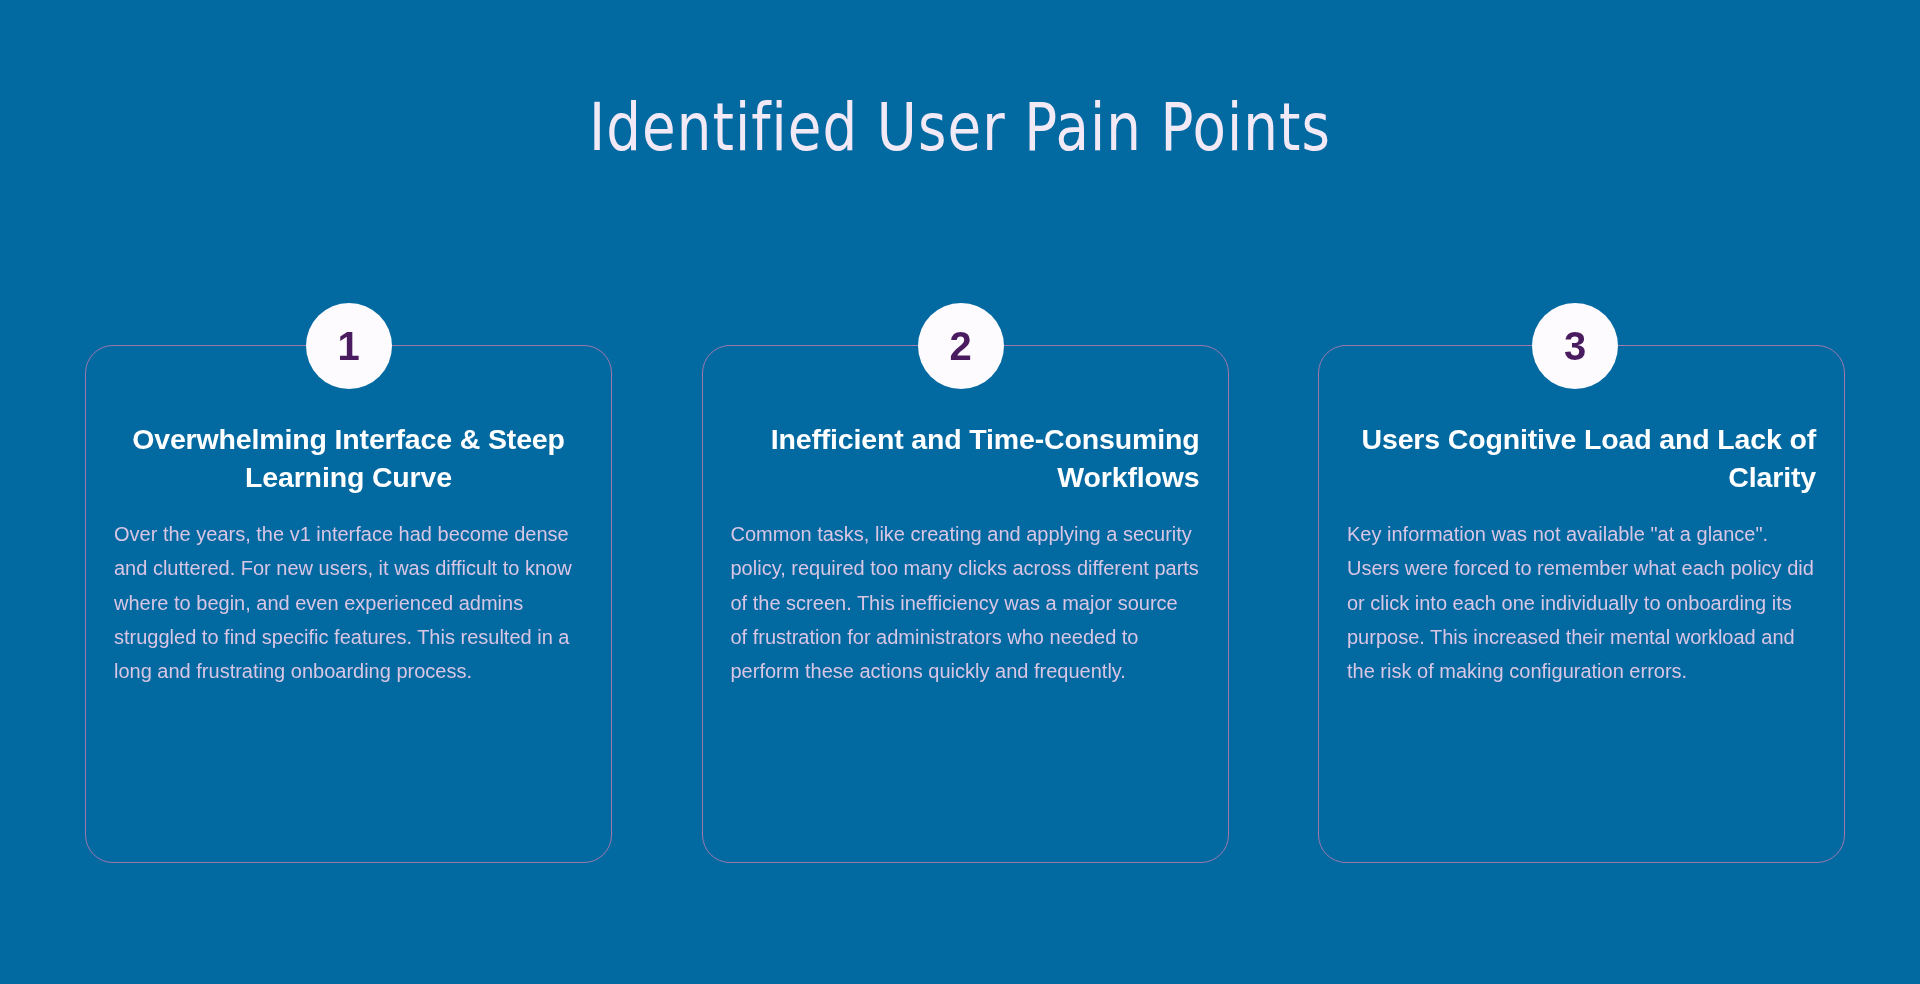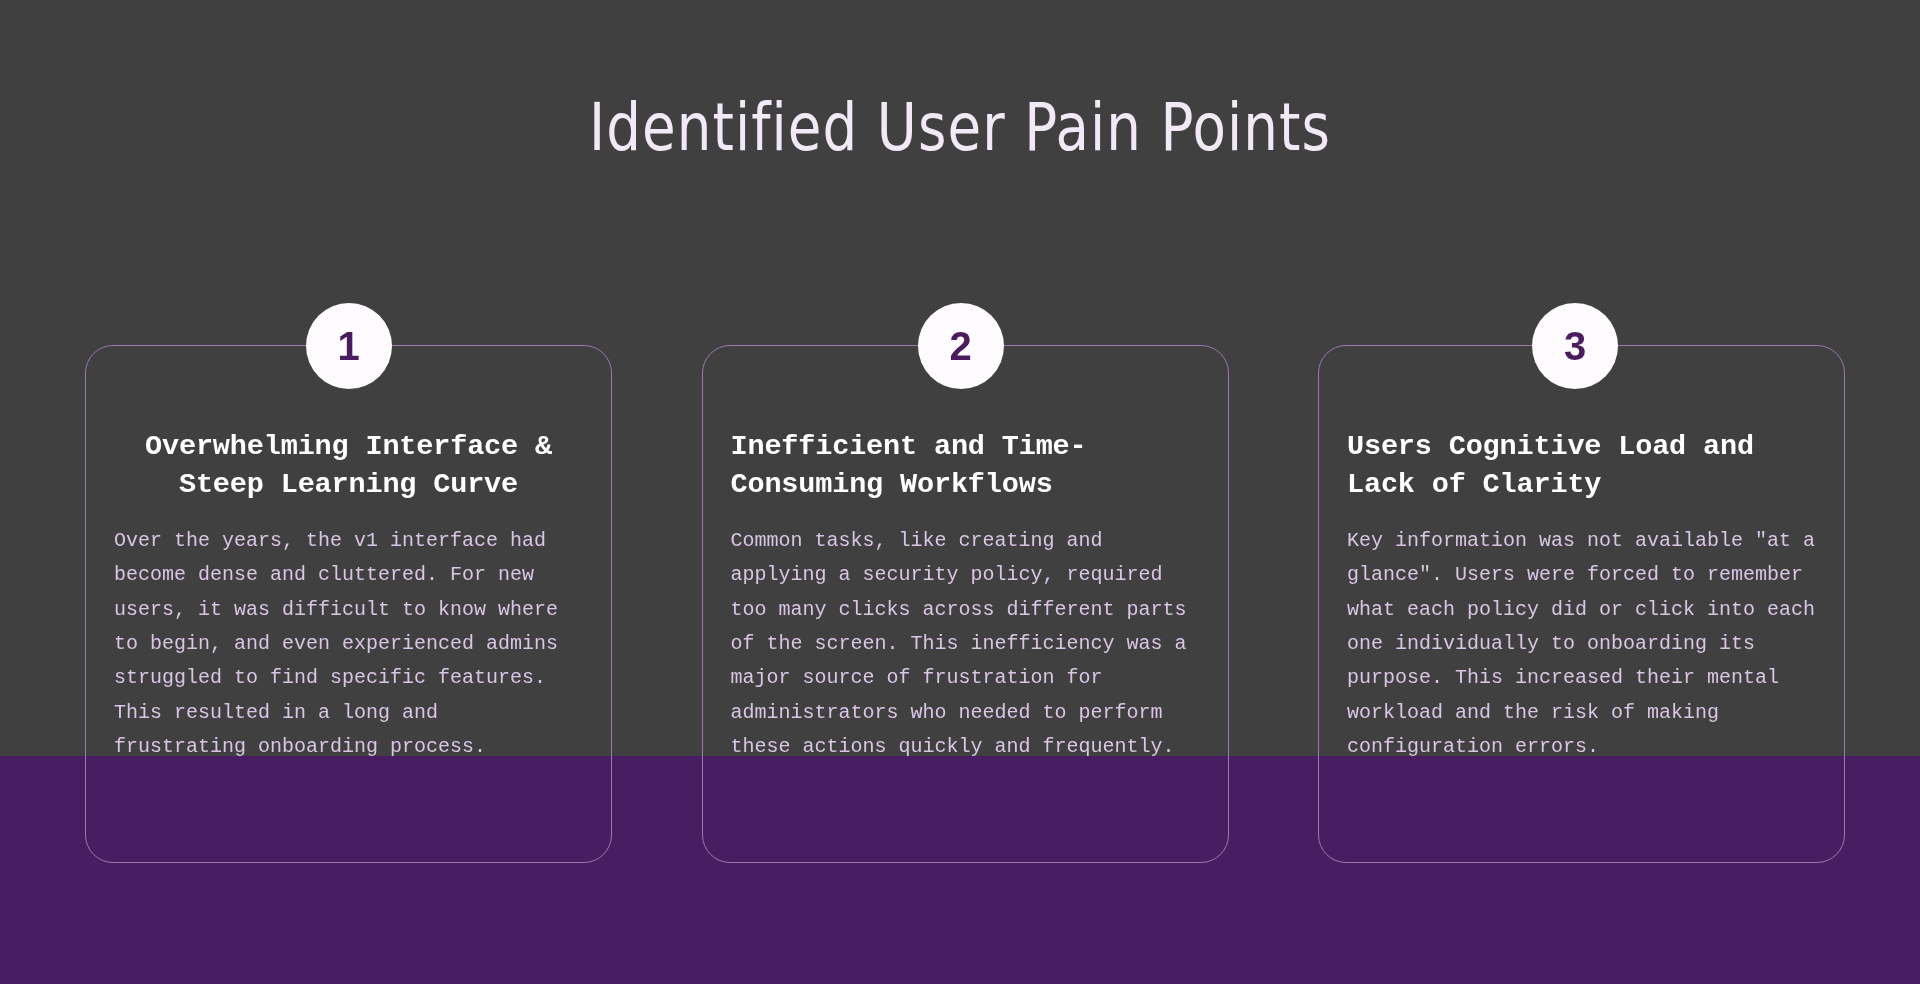--- a/index.html
+++ b/index.html
@@ -12,22 +12,22 @@
 
   body {
     background: #4a1d63;
     font-family: "Liberation Sans", sans-serif;
     -webkit-font-smoothing: antialiased;
   }
 
   .slide {
     position: relative;
     width: 1920px;
-    height: 756px;
-    background: #404040;
+    height: 984px;
+    background: #0369a1;
   }
 
   
   .slide-title {
     position: absolute;
     top: 92px;
     left: 0;
     width: 1920px;
     text-align: center;
     color: #f2e9f6;
@@ -77,38 +77,37 @@
     font-family: "Liberation Sans", sans-serif;
   }
 
   
   .card-1 .card-badge { left: 50%; margin-left: -43px; }
   .card-2 .card-badge { left: 215px; }
   .card-3 .card-badge { left: 213px; }
 
   .card-body-wrap {
     position: absolute;
-    top: 82px;
+    top: 75px;
     left: 28px;
     right: 28px;
-    font-family: Liberation Mono, monospace;
   }
 
   .card-title {
     color: #ffffff;
     font-size: 28.5px;
     font-weight: 700;
     line-height: 1.33;
     letter-spacing: -0.15px;
     margin-bottom: 20px;
   }
 
   .card-1 .card-title { text-align: center; }
   .card-2 .card-title,
-  .card-3 .card-title { text-align: left; }
+  .card-3 .card-title { text-align: right; }
 
   .card-text {
     color: #d9c6e4;
     font-size: 20px;
     font-weight: 400;
     line-height: 1.72;
     text-align: left;
   }
 
   .card-1 .card-text { padding-right: 6px; }

